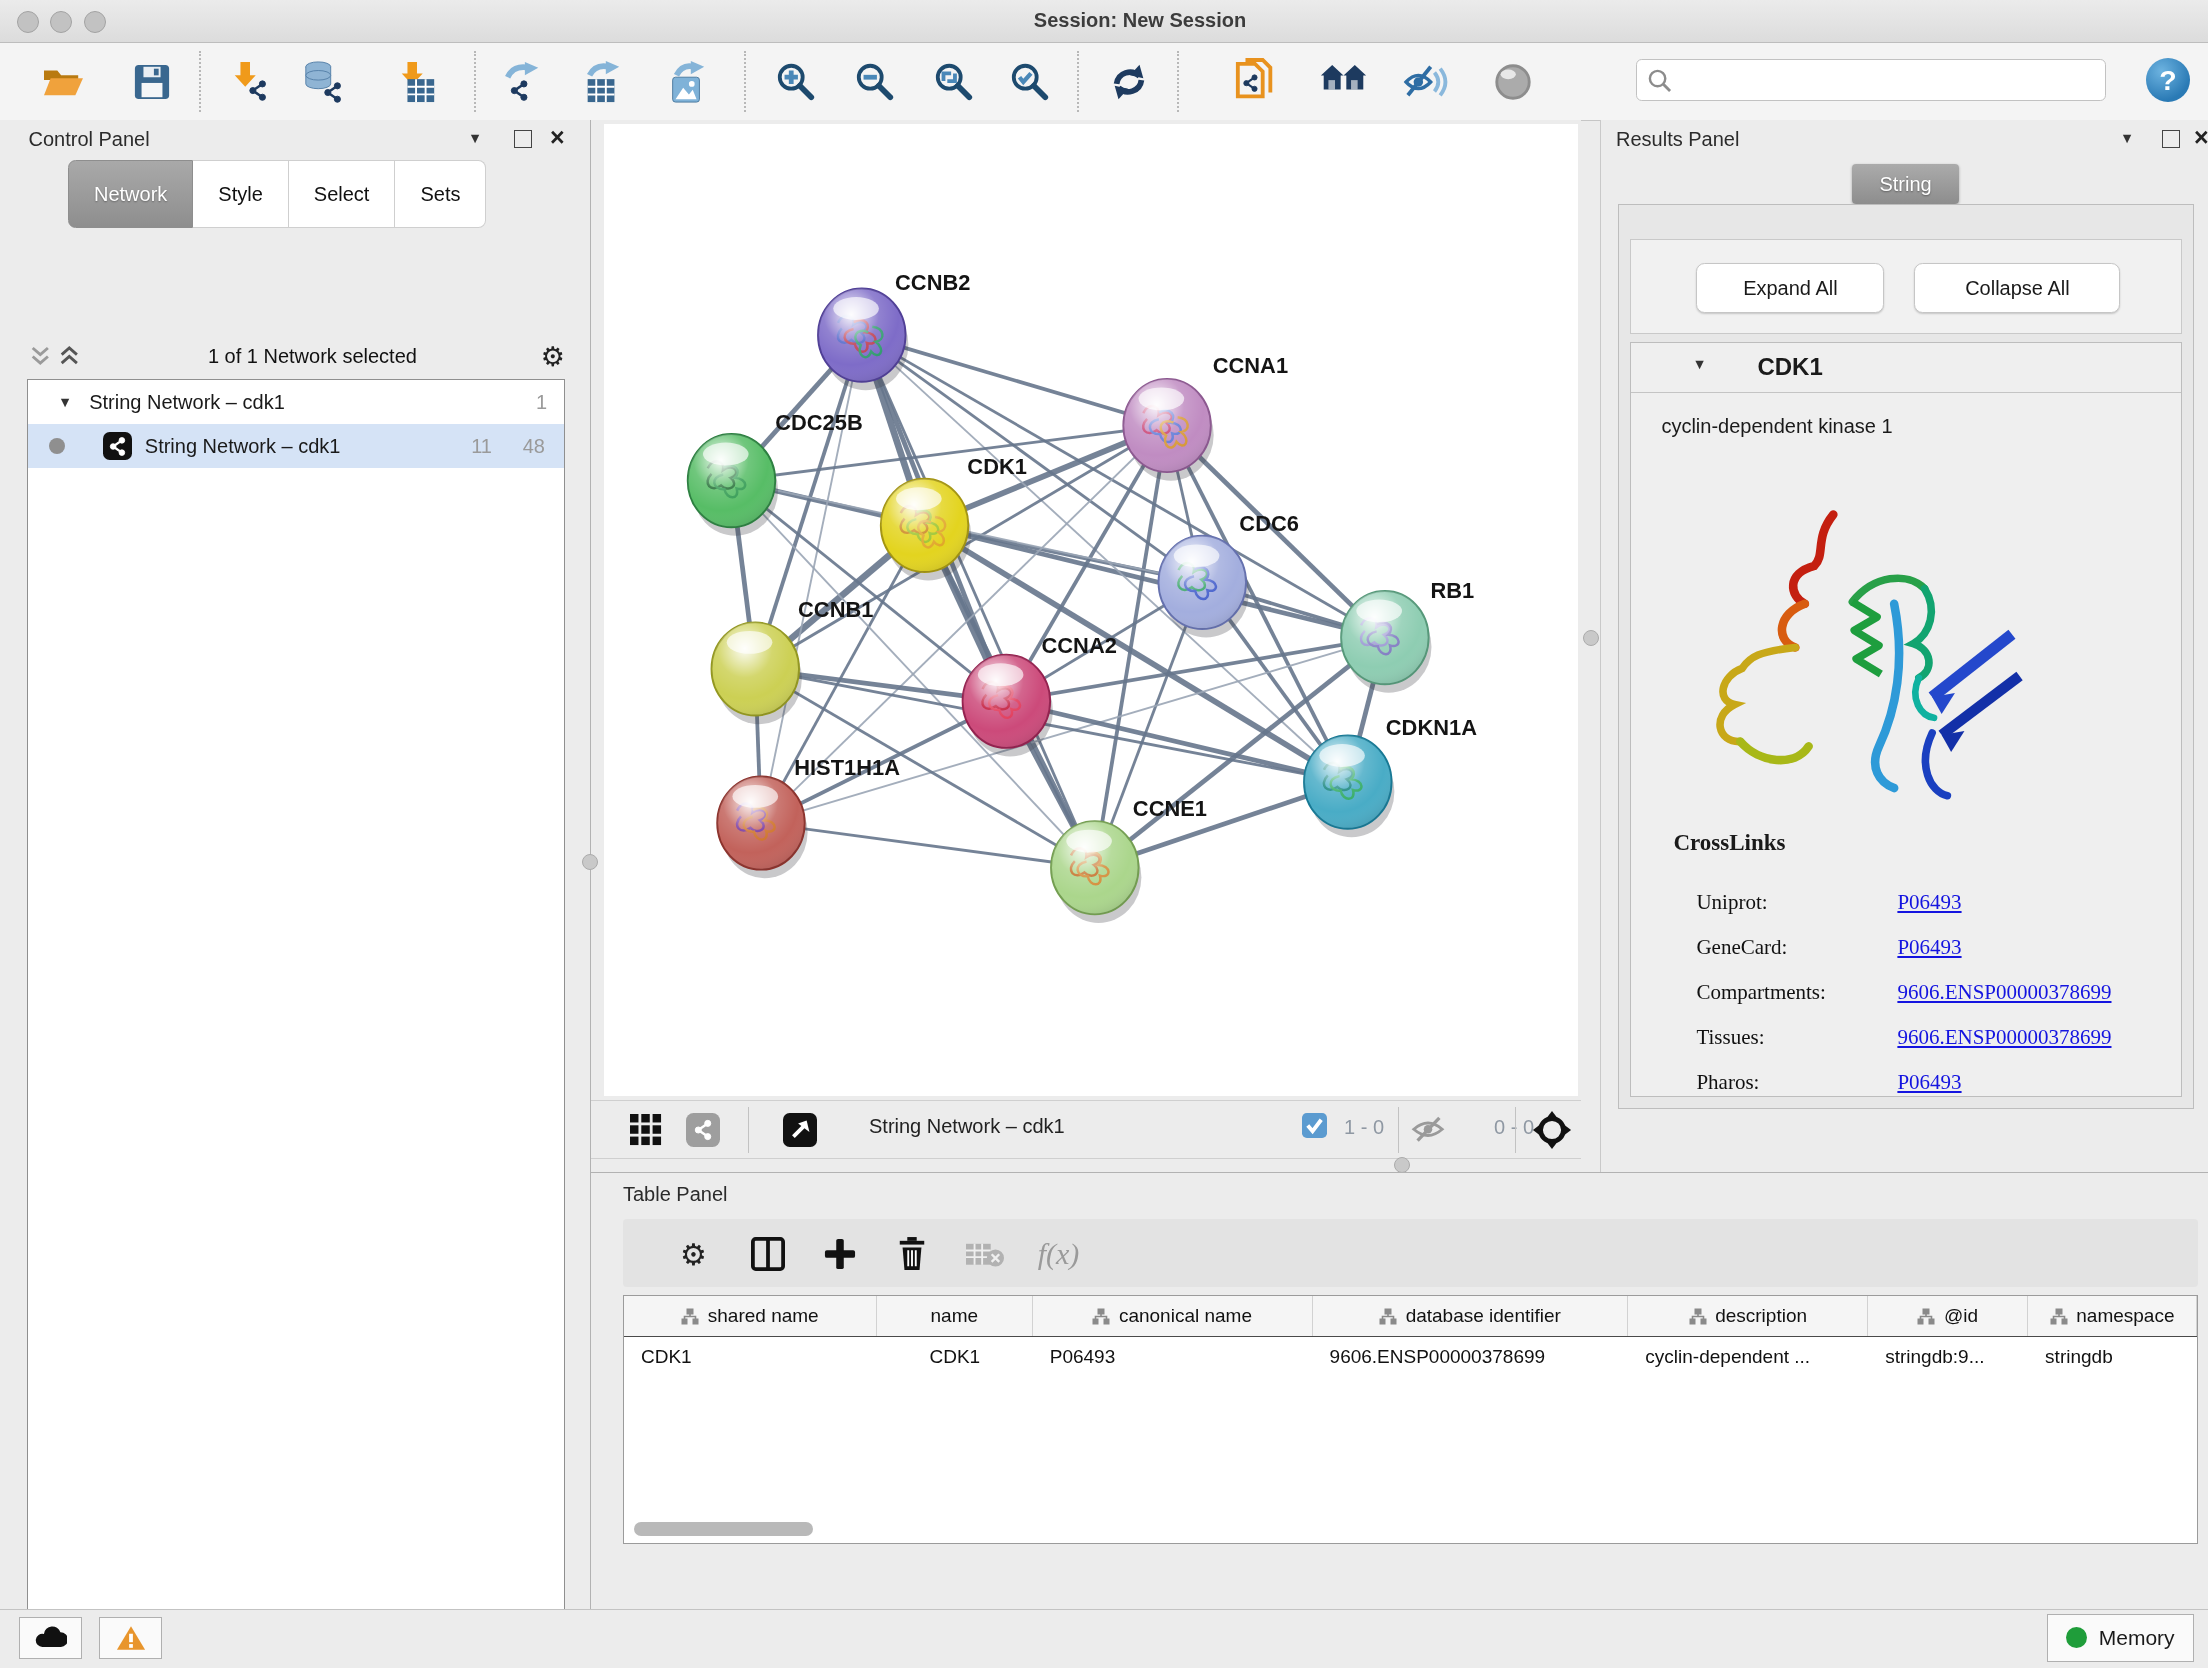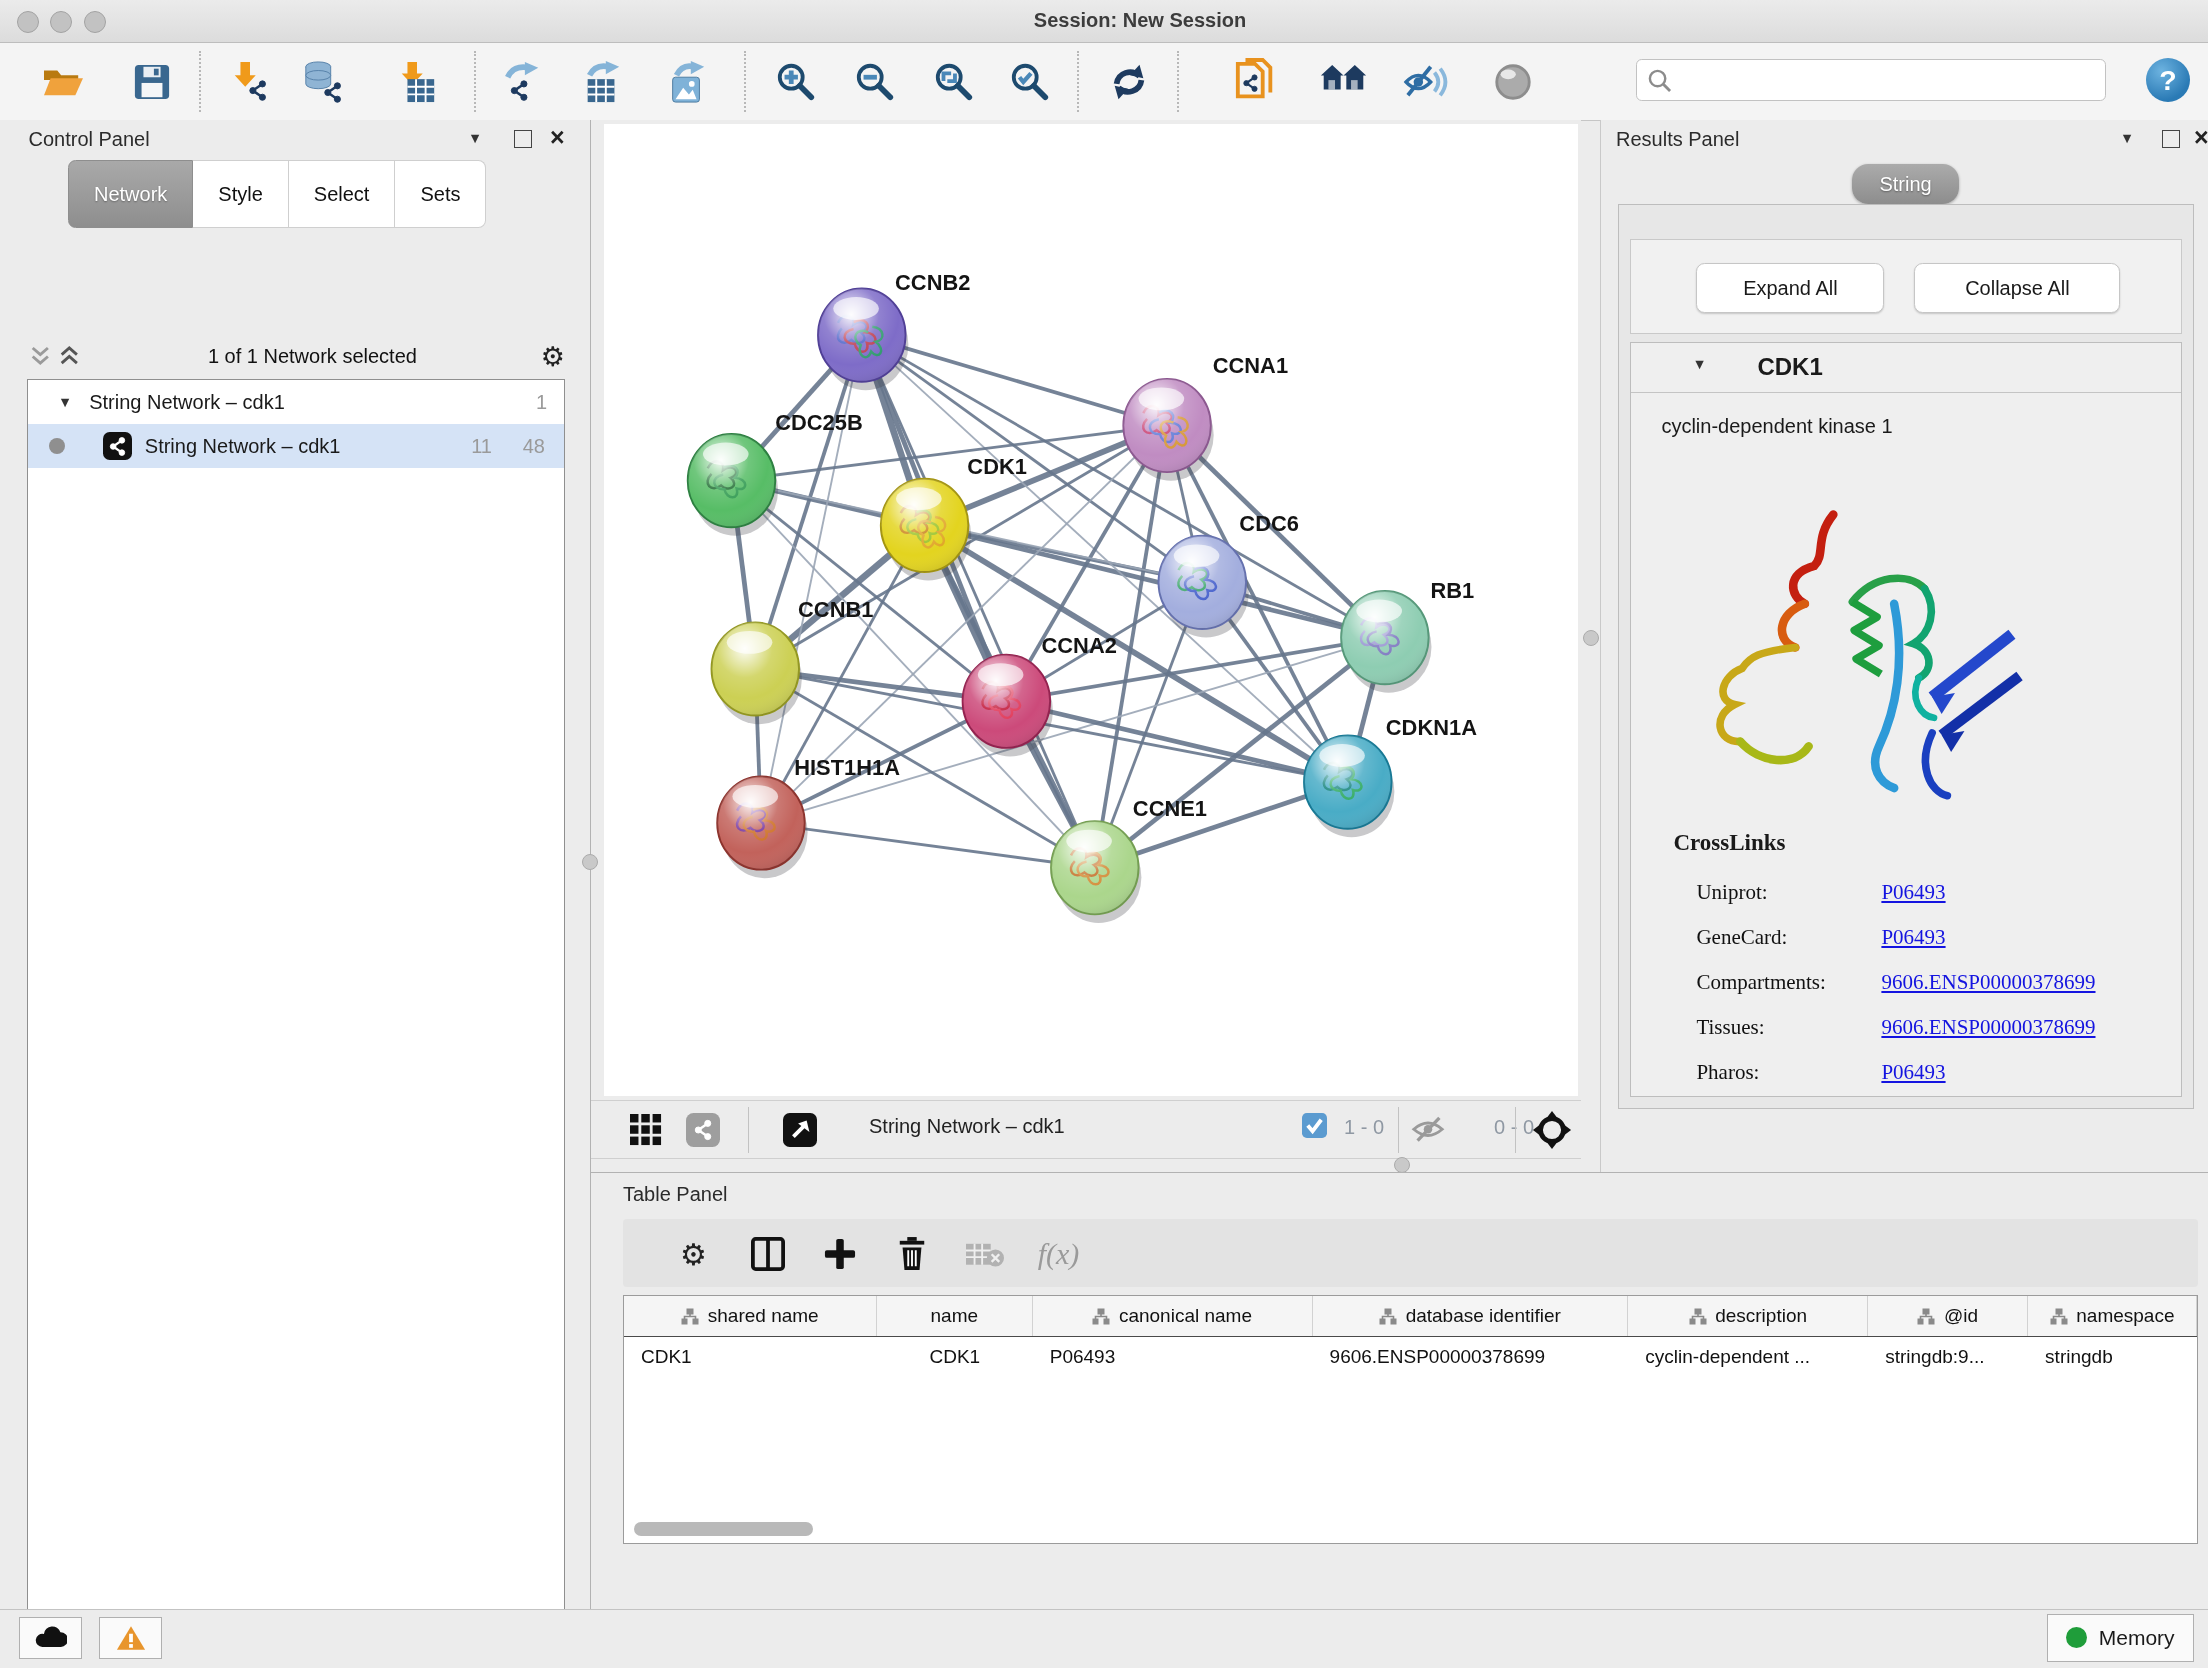--- a/index.html
+++ b/index.html
@@ -46,36 +46,36 @@
   .tree-count{position:absolute;color:#9a9a9a;font-size:20px;}
   .app-icon{width:28.5px;height:28.5px;border-radius:6.7px;background:#111;display:flex;align-items:center;justify-content:center;}
   
   #net-canvas{left:13.3px;top:3.8px;width:974px;height:972px;background:#fff;font-weight:bold;}
   #net-toolbar{left:0px;top:980px;width:990px;height:57px;background:#ececec;border-top:1px solid #cfcfcf;
         border-bottom:1px solid #cfcfcf;}
   .ntb{position:absolute;top:8.6px;width:42px;height:40px;display:flex;align-items:center;justify-content:center;}
   .ntb-sep{position:absolute;top:5.7px;height:46px;border-left:1px solid #c2c2c2;}
   .ncount{position:absolute;top:15px;font-size:20px;color:#8f98a3;}
   
-  #rp-pill{left:251px;top:44px;width:107px;height:40px;border-radius:16px;
+  #rp-pill{left:251px;top:44px;width:107px;height:40px;border-radius:4px;
         background:linear-gradient(#ababab,#8d8d8d);color:#fff;font-size:20px;display:flex;
         align-items:center;justify-content:center;text-shadow:0 1px 1.9px rgba(0,0,0,.4);
         box-shadow:0 1px 2.9px rgba(0,0,0,.3);}
   #rp-outer{left:17px;top:84px;width:576px;height:905px;background:#e7e7e7;border:1px solid #bdbdbd;box-sizing:border-box;}
   #rp-btnbox{left:11.4px;top:34px;width:552px;height:95px;background:#f1f1f1;border:1px solid #c9c9c9;box-sizing:border-box;}
   .rp-btn{position:absolute;top:23px;height:48px;background:#fff;border:1px solid #c6c6c6;border-radius:8.6px;
         font-size:20px;display:flex;align-items:center;justify-content:center;box-shadow:0 1px 1.9px rgba(0,0,0,.18);}
   #rp-content{left:11.4px;top:137px;width:552px;height:755px;background:#efefef;border:1px solid #bdbdbd;box-sizing:border-box;}
   #rp-gene-hdr{left:0;top:0;width:100%;height:49px;border-bottom:1px solid #c4c4c4;}
   #rp-gene{left:126px;top:9.5px;font-size:24px;font-weight:bold;}
   #rp-desc{left:30px;top:72px;font-size:20px;}
   .xl{font-family:"Liberation Serif",serif;}
   #xl-title{left:42px;top:487px;font-size:23px;font-weight:bold;}
   #xl-rows{left:65px;top:527px;width:466px;}
-  .xl-row{height:45px;display:flex;align-items:center;font-size:21px;}
+  .xl-row{height:45px;display:flex;align-items:flex-end;font-size:21px;gap:16px;}
   .xl-label{width:185px;color:#111;}
   .xl-link{color:#1414e0;text-decoration:underline;}
   
   #tp-toolbar{left:32px;top:46px;width:1575px;height:68px;background:#e3e3e3;border-radius:3.8px;}
   .tpbtn{position:absolute;top:13.3px;width:49px;height:44px;display:flex;align-items:center;justify-content:center;}
   #tp-table{left:32px;top:122px;width:1575px;height:249px;background:#fff;border:1px solid #9b9b9b;box-sizing:border-box;}
   #tp-head{display:flex;height:40px;background:#f5f5f5;border-bottom:1.9px solid #4a4a4a;}
   .th{display:flex;align-items:center;justify-content:center;gap:8.6px;font-size:19px;color:#111;
       border-right:1px solid #d2d2d2;box-sizing:border-box;overflow:hidden;white-space:nowrap;}
   #tp-row{display:flex;height:40px;}

